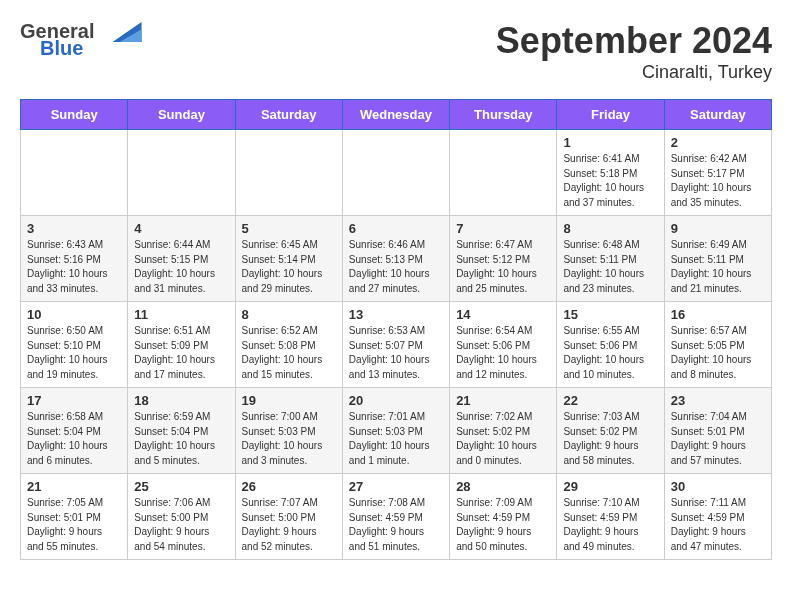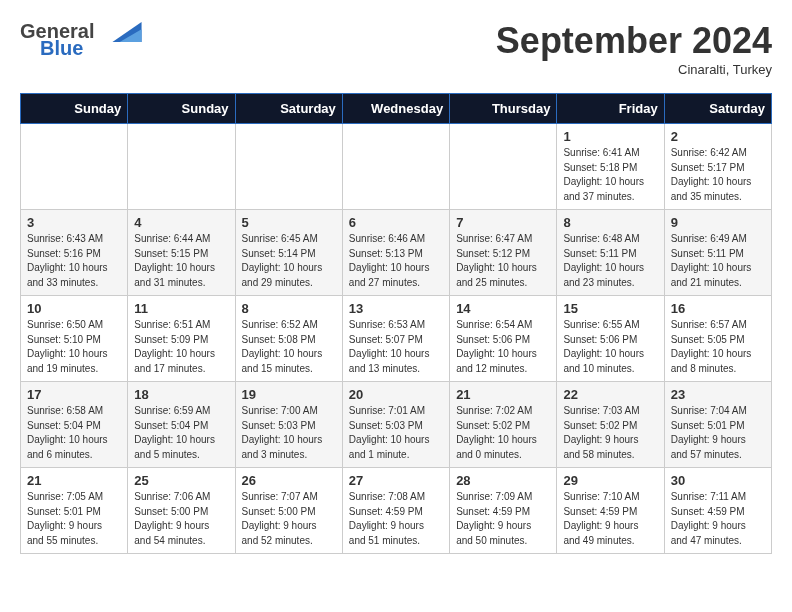--- a/index.html
+++ b/index.html
@@ -33,34 +33,34 @@
     }
     .title-block {
       text-align: right;
     }
     .month-title {
       font-size: 36px;
       font-weight: bold;
       color: #333;
     }
     .subtitle {
-      font-size: 13px;
+      font-size: 18px;
       color: #333;
     }
     table {
       width: 100%;
       border-collapse: collapse;
     }
     th {
-      background-color: #0f172a;
+      background-color: #8b5cf6;
       color: #fff;
       font-size: 13px;
       font-weight: bold;
       padding: 7px 6px;
-      text-align: right;
+      text-align: center;
       border: 1px solid #2a6bbf;
     }
     td {
       border: 1px solid #ccc;
       vertical-align: top;
       padding: 5px 6px;
       font-size: 11px;
       color: #333;
       height: 80px;
       width: calc(100% / 7);

